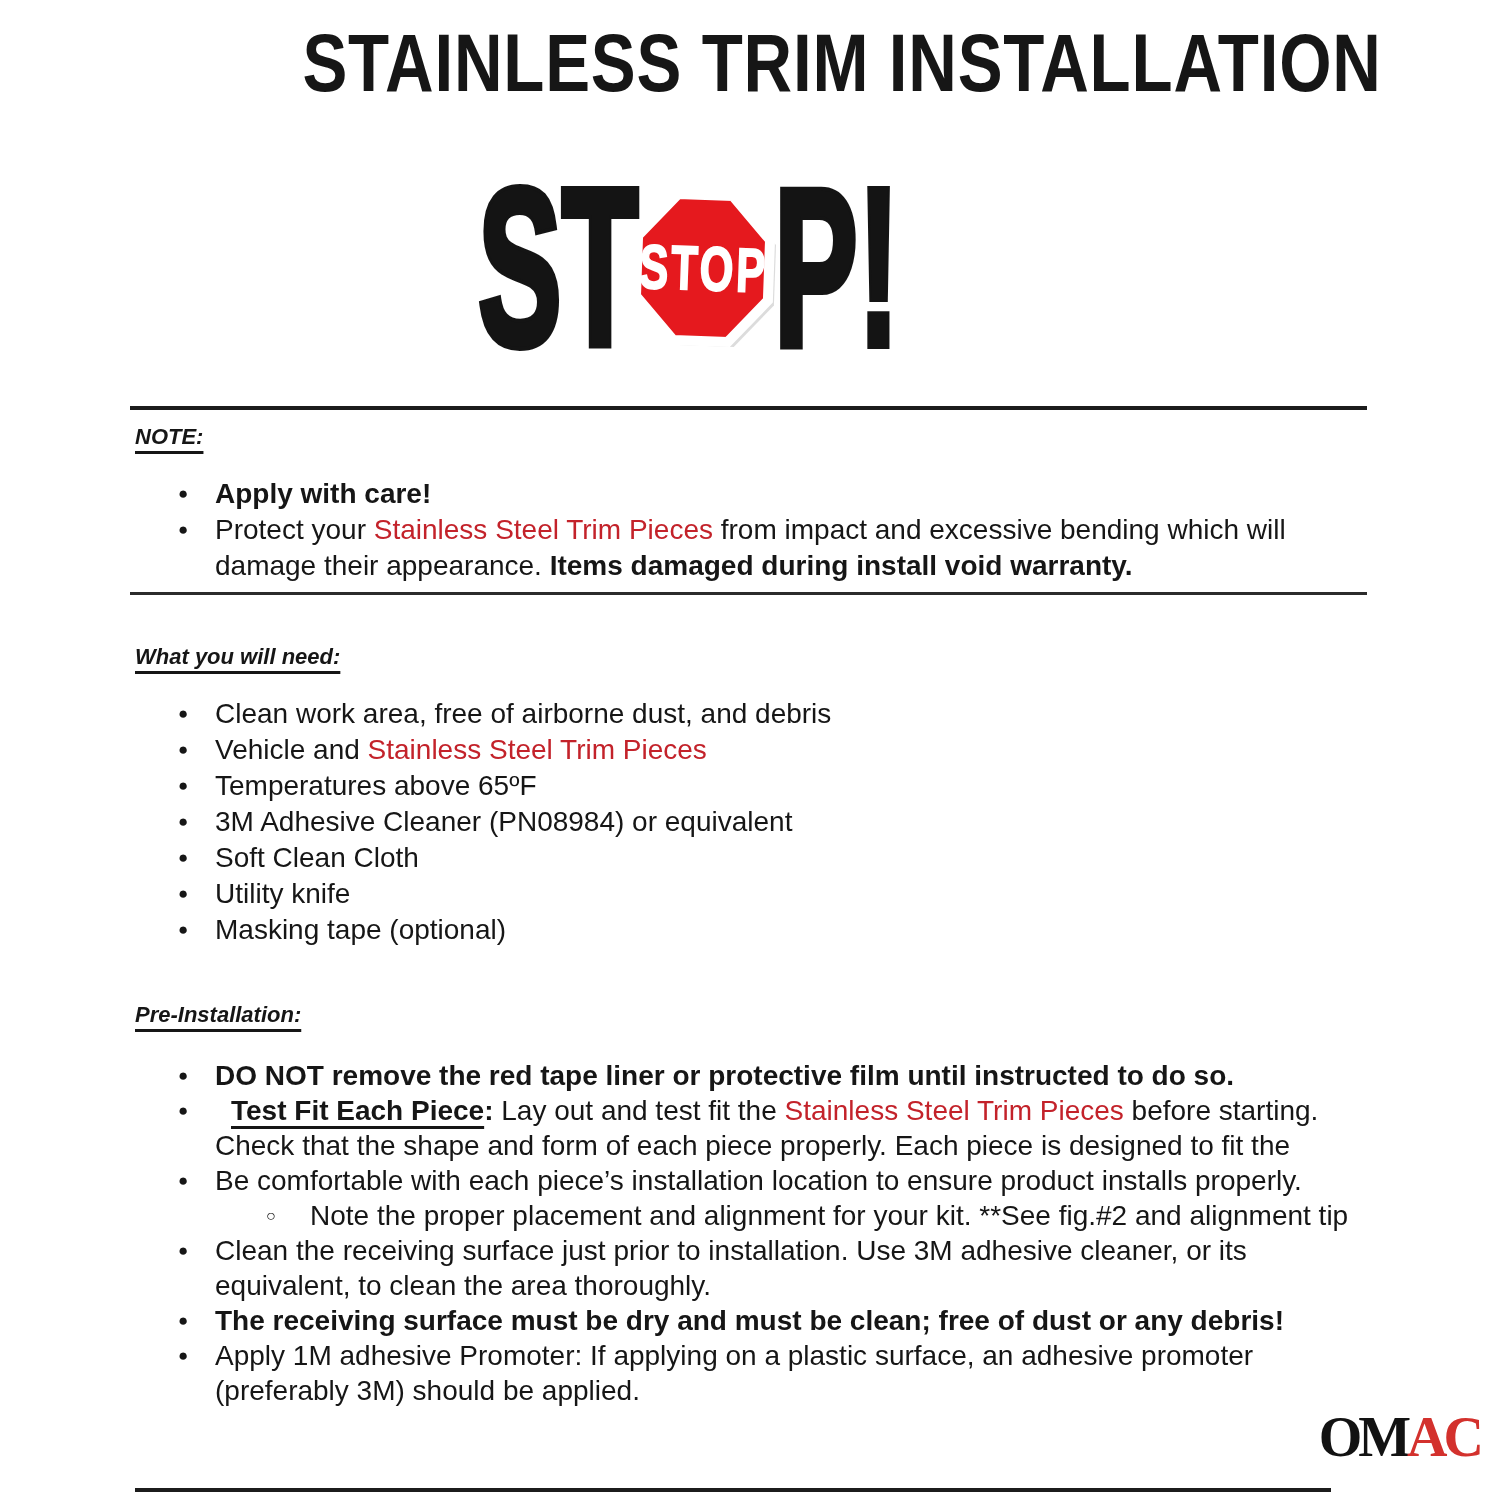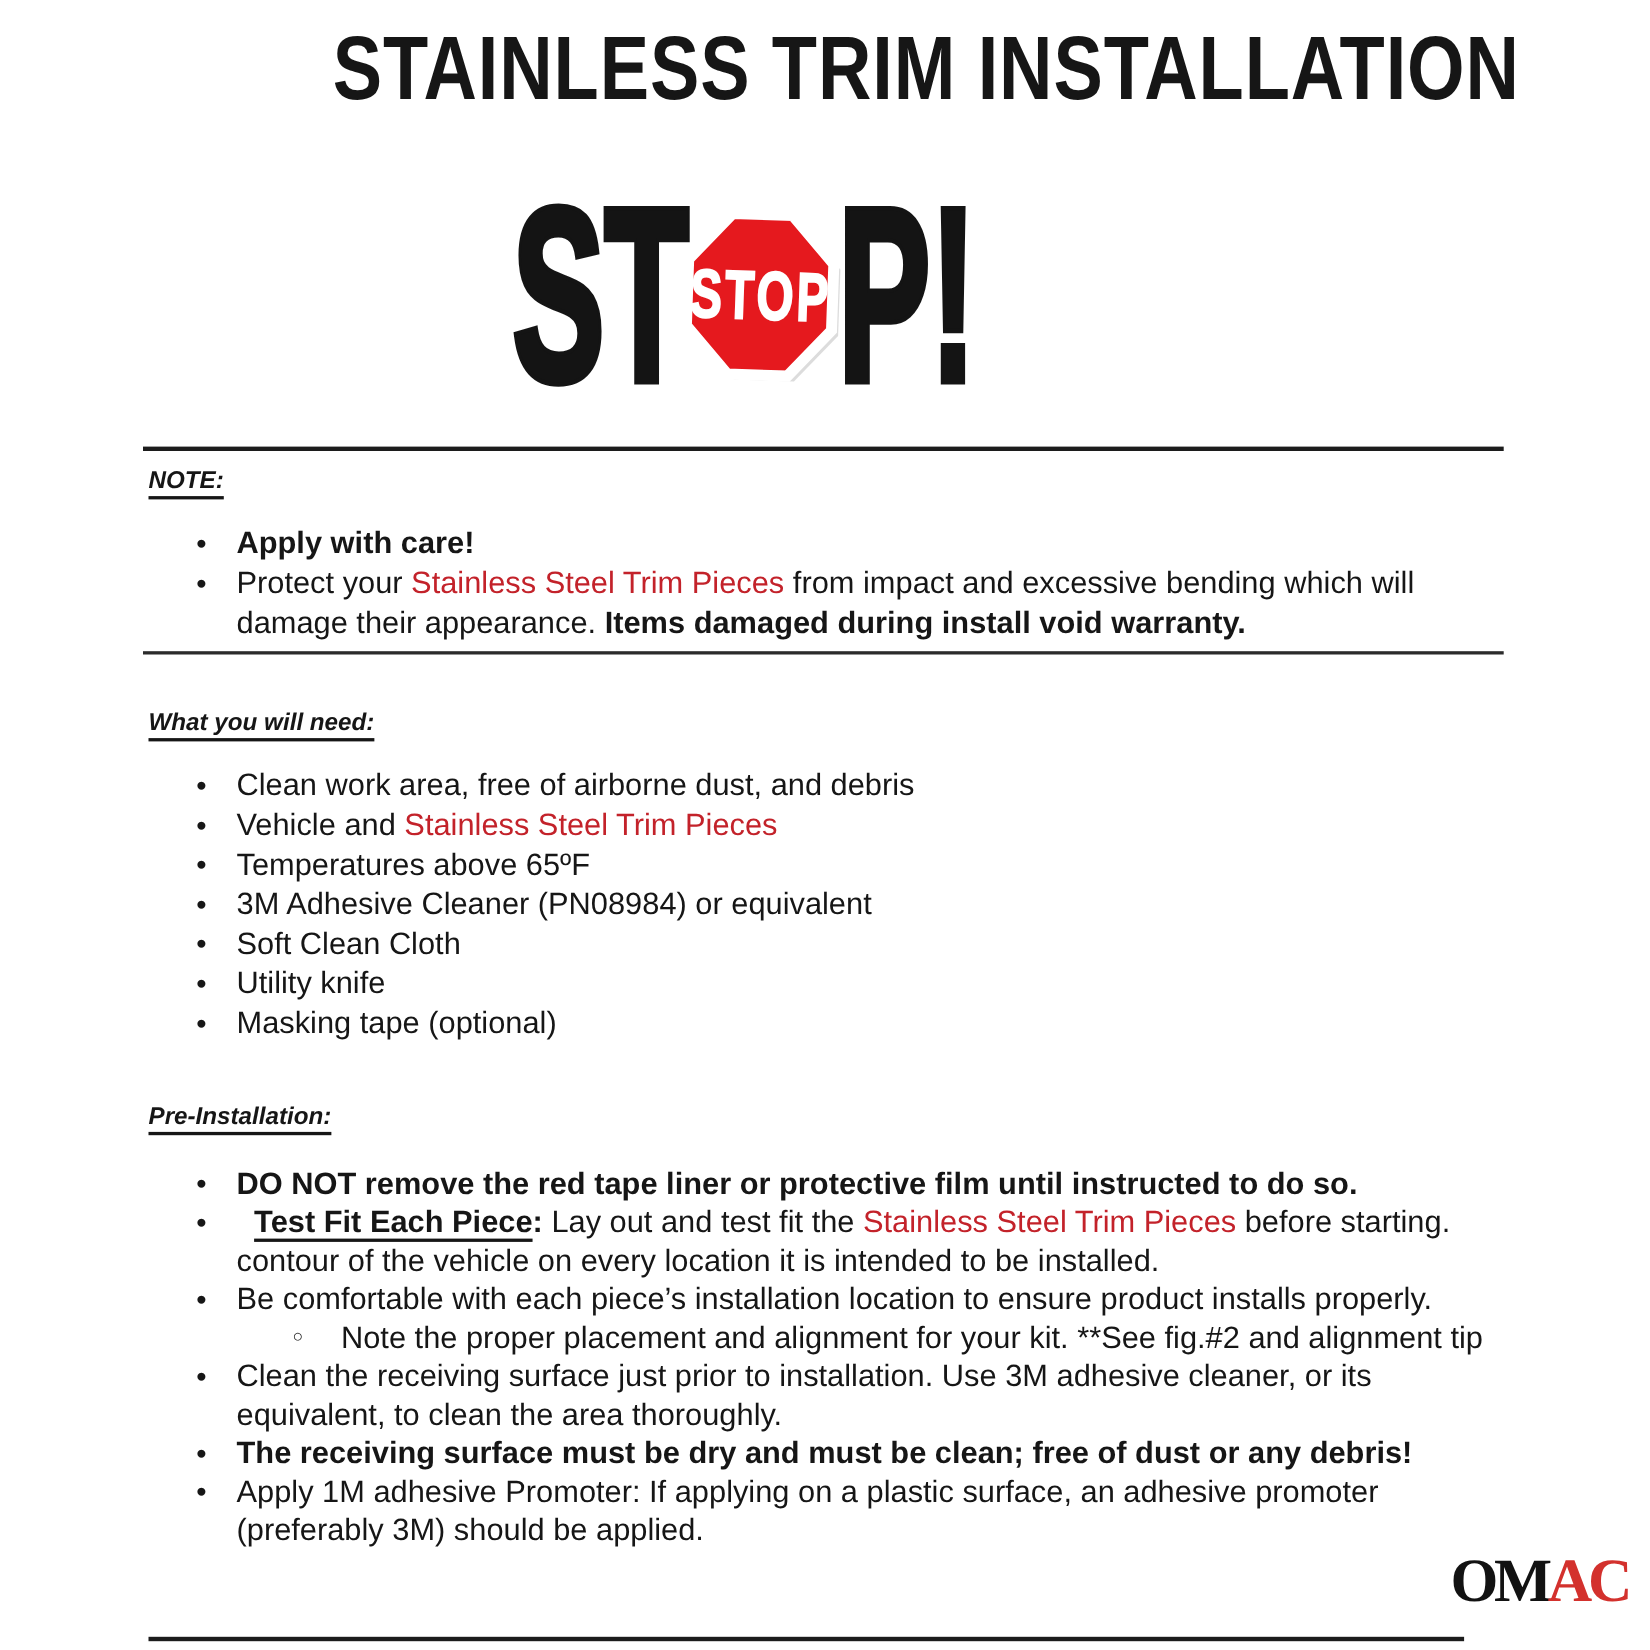--- a/index.html
+++ b/index.html
@@ -15,21 +15,21 @@
   
   .title-wrap { position:absolute; top:20px; left:0; width:1500px; text-align:right; }
   .title-wrap h1 {
     display:inline-block; margin:0;
     font-size:82px; font-weight:bold; line-height:1.05;
     letter-spacing:1px; white-space:nowrap;
     transform:scaleX(0.82); transform-origin:center;
   }
 
   
-  .stop-wrap { position:absolute; top:170px; left:456px; width:444px; height:188px; }
+  .stop-wrap { position:absolute; top:170px; left:468px; width:444px; height:188px; }
 
   
   .rule { position:absolute; background:#1c1c1c; }
   .rule-1 { top:406px; left:130px; width:1237px; height:4px; }
   .rule-2 { top:592px; left:130px; width:1237px; height:3px; background:#2b2b2b; }
   .rule-3 { top:1488px; left:135px; width:1196px; height:4px; }
 
   
   .section { position:absolute; left:135px; width:1300px; }
   .sec-note { top:424px; }
@@ -151,21 +151,21 @@
   <div class="section sec-pre">
     <span class="sec-heading">Pre-Installation:</span>
     <ul class="blist">
         <li class="l1">
           <span class="marker">●</span>
           <div class="line"><span class="seg-b">DO NOT remove the red tape liner or protective film until instructed to do so.</span></div>
         </li>
         <li class="l1">
           <span class="marker">●</span>
           <div class="line"><span class="seg-bu">Test Fit Each Piece</span><span class="seg-b">: </span><span class="seg-n">Lay out and test fit the </span><span class="seg-r">Stainless Steel Trim Pieces</span><span class="seg-n"> before starting.</span></div>
-          <div class="line"><span class="seg-n">contour of the vehicle on every location it is intended to be installed.</span></div>
+          <div class="line"><span class="seg-n">Check that the shape and form of each piece properly. Each piece is designed to fit the</span></div>
         </li>
         <li class="l1">
           <span class="marker">●</span>
           <div class="line"><span class="seg-n">Be comfortable with each piece’s installation location to ensure product installs properly.</span></div>
         </li>
         <li class="l2">
           <span class="marker">○</span>
           <div class="line"><span class="seg-n">Note the proper placement and alignment for your kit. **See fig.#2 and alignment tip</span></div>
         </li>
         <li class="l1">

